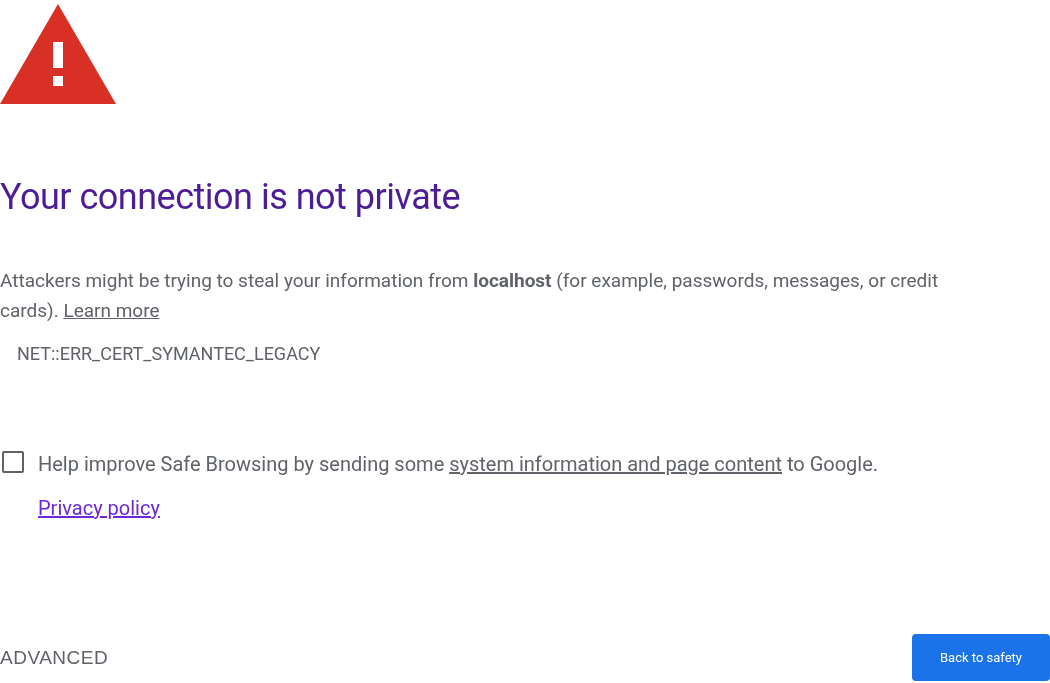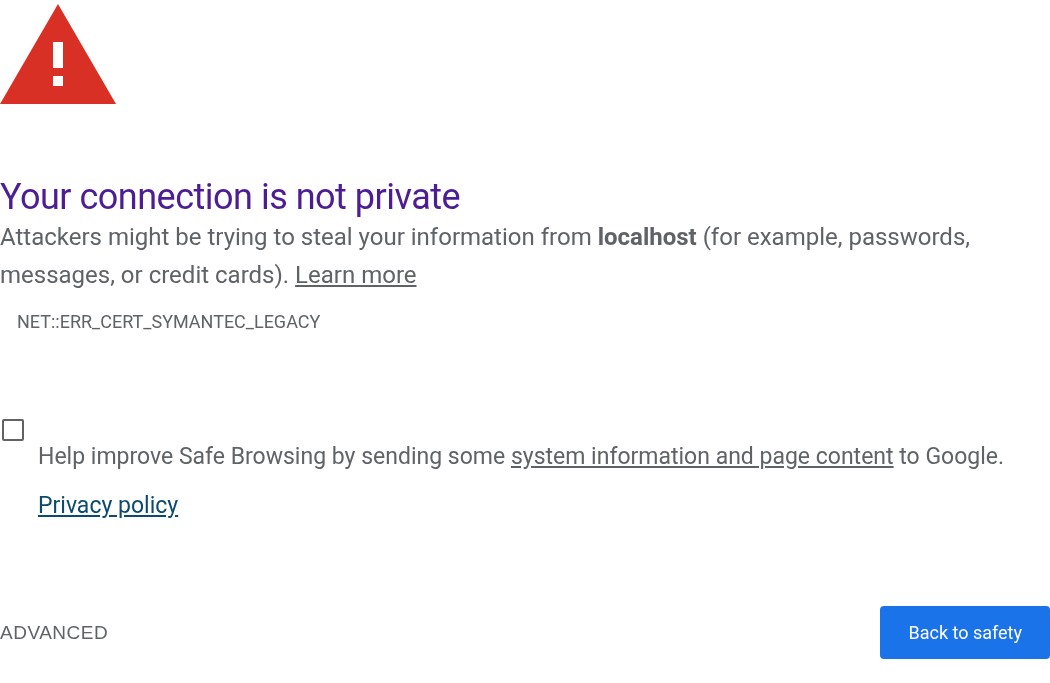--- a/index.html
+++ b/index.html
@@ -28,22 +28,23 @@
     }
     h1 {
       font-size: 36px;
       font-weight: 400;
       color: #4c1d95;
       margin-top: 72px;
       margin-left: 0;
       letter-spacing: -0.5px;
     }
     .description {
-      font-size: 24px;
+      font-size: 19px;
       color: #5f6368;
+      margin-top: 48px;
       margin-left: 0;
       line-height: 1.6;
       max-width: 1000px;
     }
     .description .hostname {
       font-weight: 700;
       color: #5f6368;
     }
     .learn-more {
       color: #5f6368;
@@ -68,59 +69,58 @@
       width: 22px;
       height: 22px;
       border: 2px solid #5f6368;
       border-radius: 2px;
       flex-shrink: 0;
       margin-top: 3px;
       cursor: pointer;
       background: transparent;
     }
     .opt-in-text {
-      font-size: 23px;
+      font-size: 20px;
       color: #5f6368;
       line-height: 1.6;
-      margin-top: 23px;
     }
     .opt-in-text .underline-link {
       text-decoration: underline;
       cursor: pointer;
       color: #5f6368;
     }
     .privacy-policy {
       display: inline-block;
       margin-top: 12px;
       text-decoration: underline;
       cursor: pointer;
-      color: #0c4a6e;
+      color: #6d28d9;
     }
     .button-row {
       position: absolute;
-      bottom: 24px;
+      bottom: 2px;
       left: 0;
       right: 0;
       display: flex;
       justify-content: space-between;
       align-items: center;
     }
     .advanced-button {
       font-size: 19px;
       color: #5f6368;
       background: transparent;
       border: none;
       cursor: pointer;
       letter-spacing: 0.5px;
       padding: 0;
     }
     .back-button {
       background: #1a73e8;
       color: #ffffff;
-      font-size: 18px;
+      font-size: 13px;
       border: none;
       padding: 16px 28px;
       border-radius: 4px;
       cursor: pointer;
       font-family: inherit;
     }
   </style>
 </head>
 <body>
 

